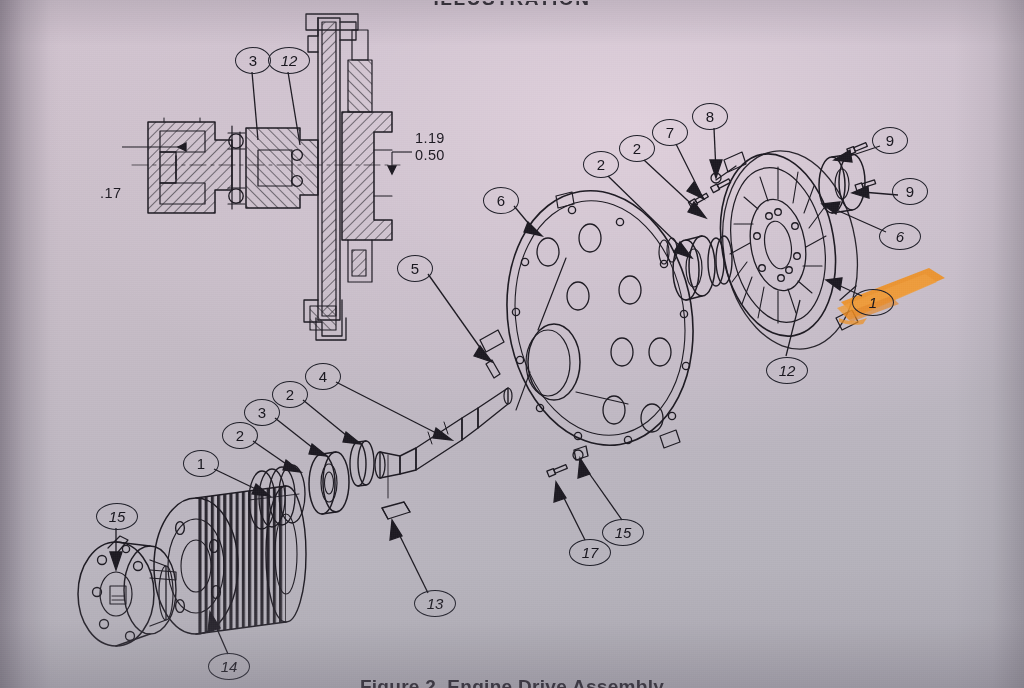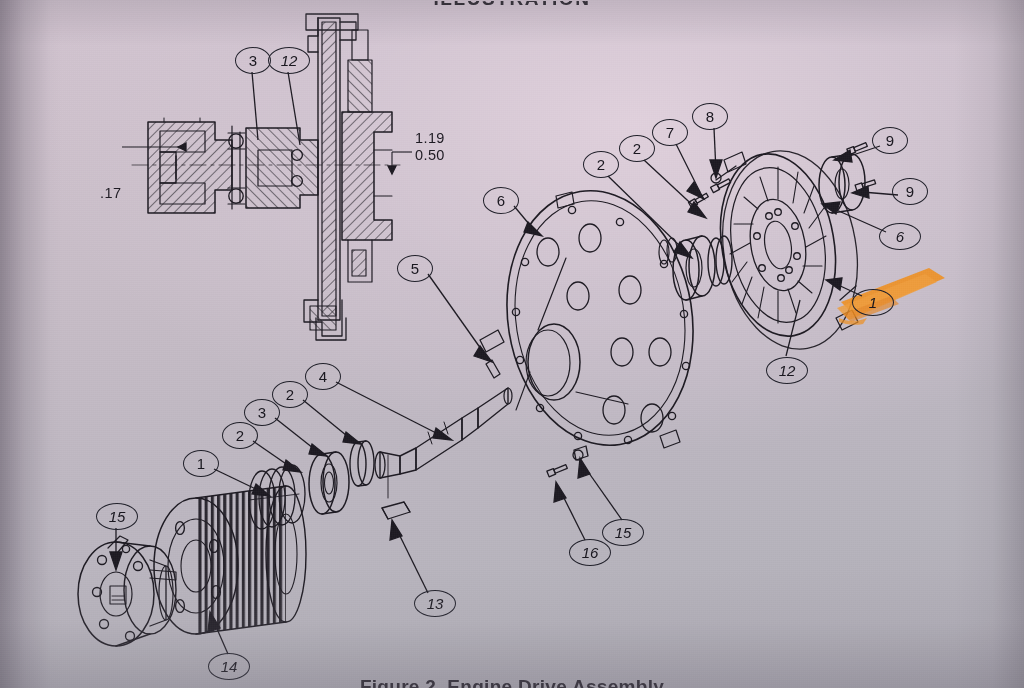--- a/index.html
+++ b/index.html
@@ -436,21 +436,21 @@
       <div class="balloon" style="left: 872px; top: 127px;">9</div>
       <div class="balloon" style="left: 892px; top: 178px;">9</div>
       <div class="balloon wide" style="left: 879px; top: 223px;">6</div>
       <div class="balloon wide" style="left: 852px; top: 289px;">1</div>
       <div class="balloon wide" style="left: 268px; top: 47px;">12</div>
       <div class="balloon" style="left: 235px; top: 47px;">3</div>
       <div class="balloon wide" style="left: 766px; top: 357px;">12</div>
       <div class="balloon wide" style="left: 414px; top: 590px;">13</div>
       <div class="balloon wide" style="left: 208px; top: 653px;">14</div>
       <div class="balloon wide" style="left: 96px; top: 503px;">15</div>
-      <div class="balloon wide" style="left: 569px; top: 539px;">16</div>
+      <div class="balloon wide" style="left: 569px; top: 539px;">17</div>
       <div class="balloon wide" style="left: 602px; top: 519px;">15</div>
     </div>
 
   <div class="fig-caption">Figure 2.  Engine Drive Assembly</div>
 
   <div class="shade shade-top"></div>
   <div class="shade shade-left"></div>
   <div class="shade shade-right"></div>
   <div class="shade shade-bottom"></div>
   <div class="grain"></div>

